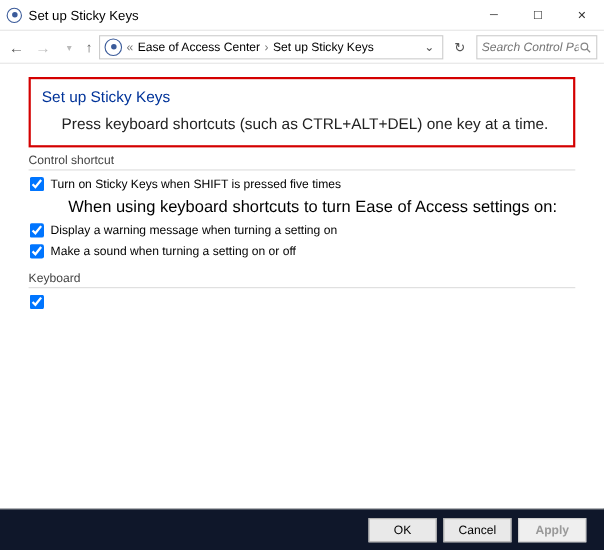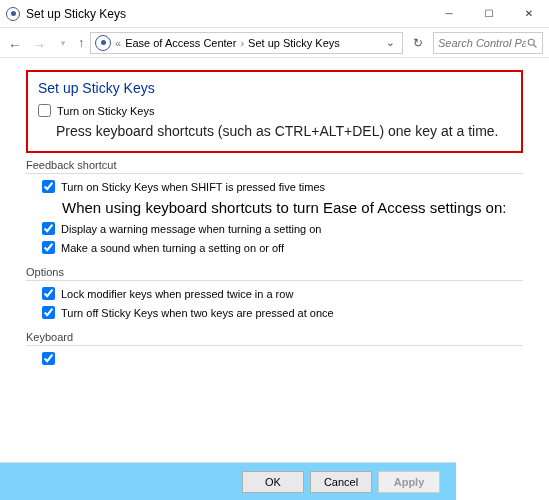--- a/index.html
+++ b/index.html
@@ -53,24 +53,24 @@
     .hero{border:2px solid #d40000;padding:8px 10px 10px 10px;margin-bottom:6px;}
     .hero h2{font-size:14px;font-weight:normal;color:#003399;margin-bottom:8px;}
     .checkrow{display:flex;align-items:center;gap:6px;margin:2px 0;}
     .checkrow input[type=checkbox]{width:13px;height:13px;}
     .desc{font-size:14px;color:#222;margin:6px 0 2px 18px;}
     .section{margin-top:4px;}
     .sectitle{font-size:11px;color:#444;padding-bottom:2px;border-bottom:1px solid #ddd;margin-bottom:6px;}
     .indent1{margin-left:20px;}
     .indent2{margin-left:40px;}
     .subtext{font-size:15px;margin:5px 0 5px 36px;}
-    .section .checkrow{margin:6px 16px;}
+    .section .checkrow{margin:6px 1px;}
     .footer{
-      position:fixed;bottom:0;left:0;width:456px;height:38px;
-      background:#7dd3fc;border-top:1px solid #d9d9d9;
+      position:fixed;bottom:0;left:0;width:549px;height:38px;
+      background:#0f172a;border-top:1px solid #d9d9d9;
       display:flex;align-items:center;justify-content:flex-end;gap:6px;padding-right:16px;
     }
     .btn{min-width:62px;height:22px;font-size:11px;border:1px solid #adadad;background:#e9e9e9;padding:0 12px;}
     .btn:disabled{color:#999;background:#efefef;border-color:#ccc;font-weight:bold;}
     .sicon{width:14px;height:14px;color:#888;}
   </style>
 </head>
 <body>
 
 <div class="titlebar">
@@ -103,55 +103,40 @@
         <circle cx="7" cy="7" r="4" fill="none" stroke="#888" stroke-width="1.5"></circle>
         <line x1="10" y1="10" x2="14" y2="14" stroke="#888" stroke-width="1.5"></line>
       </svg>
   </div>
 </div>
 
 <div class="content">
 
   <div class="hero">
     <h2>Set up Sticky Keys</h2>
-    <label class="checkrow">
-      <input type="checkbox" style="">
-      <span>Turn on Sticky Keys</span>
-    </label>
     <div class="desc">Press keyboard shortcuts (such as CTRL+ALT+DEL) one key at a time.</div>
   </div>
 
   <div class="section">
-    <div class="sectitle">Feedback shortcut</div>
+    <div class="sectitle">Control shortcut</div>
     <label class="checkrow indent1">
       <input type="checkbox" checked="" style="">
       <span>Turn on Sticky Keys when SHIFT is pressed five times</span>
     </label>
     <div class="subtext">When using keyboard shortcuts to turn Ease of Access settings on:</div>
     <label class="checkrow indent2">
       <input type="checkbox" checked="" style="">
       <span>Display a warning message when turning a setting on</span>
     </label>
     <label class="checkrow indent2">
       <input type="checkbox" checked="" style="">
       <span>Make a sound when turning a setting on or off</span>
     </label>
   </div>
 
-  <div class="section" style="margin-top:12px;">
-    <div class="sectitle">Options</div>
-    <label class="checkrow indent1">
-      <input type="checkbox" checked="" style="">
-      <span>Lock modifier keys when pressed twice in a row</span>
-    </label>
-    <label class="checkrow indent1">
-      <input type="checkbox" checked="" style="">
-      <span>Turn off Sticky Keys when two keys are pressed at once</span>
-    </label>
-  </div>
 
   <div class="section" style="margin-top:12px;">
     <div class="sectitle">Keyboard</div>
     <label class="checkrow indent1">
       <input type="checkbox" checked="" style="">
     </label>
   </div>
 
 </div>
 

